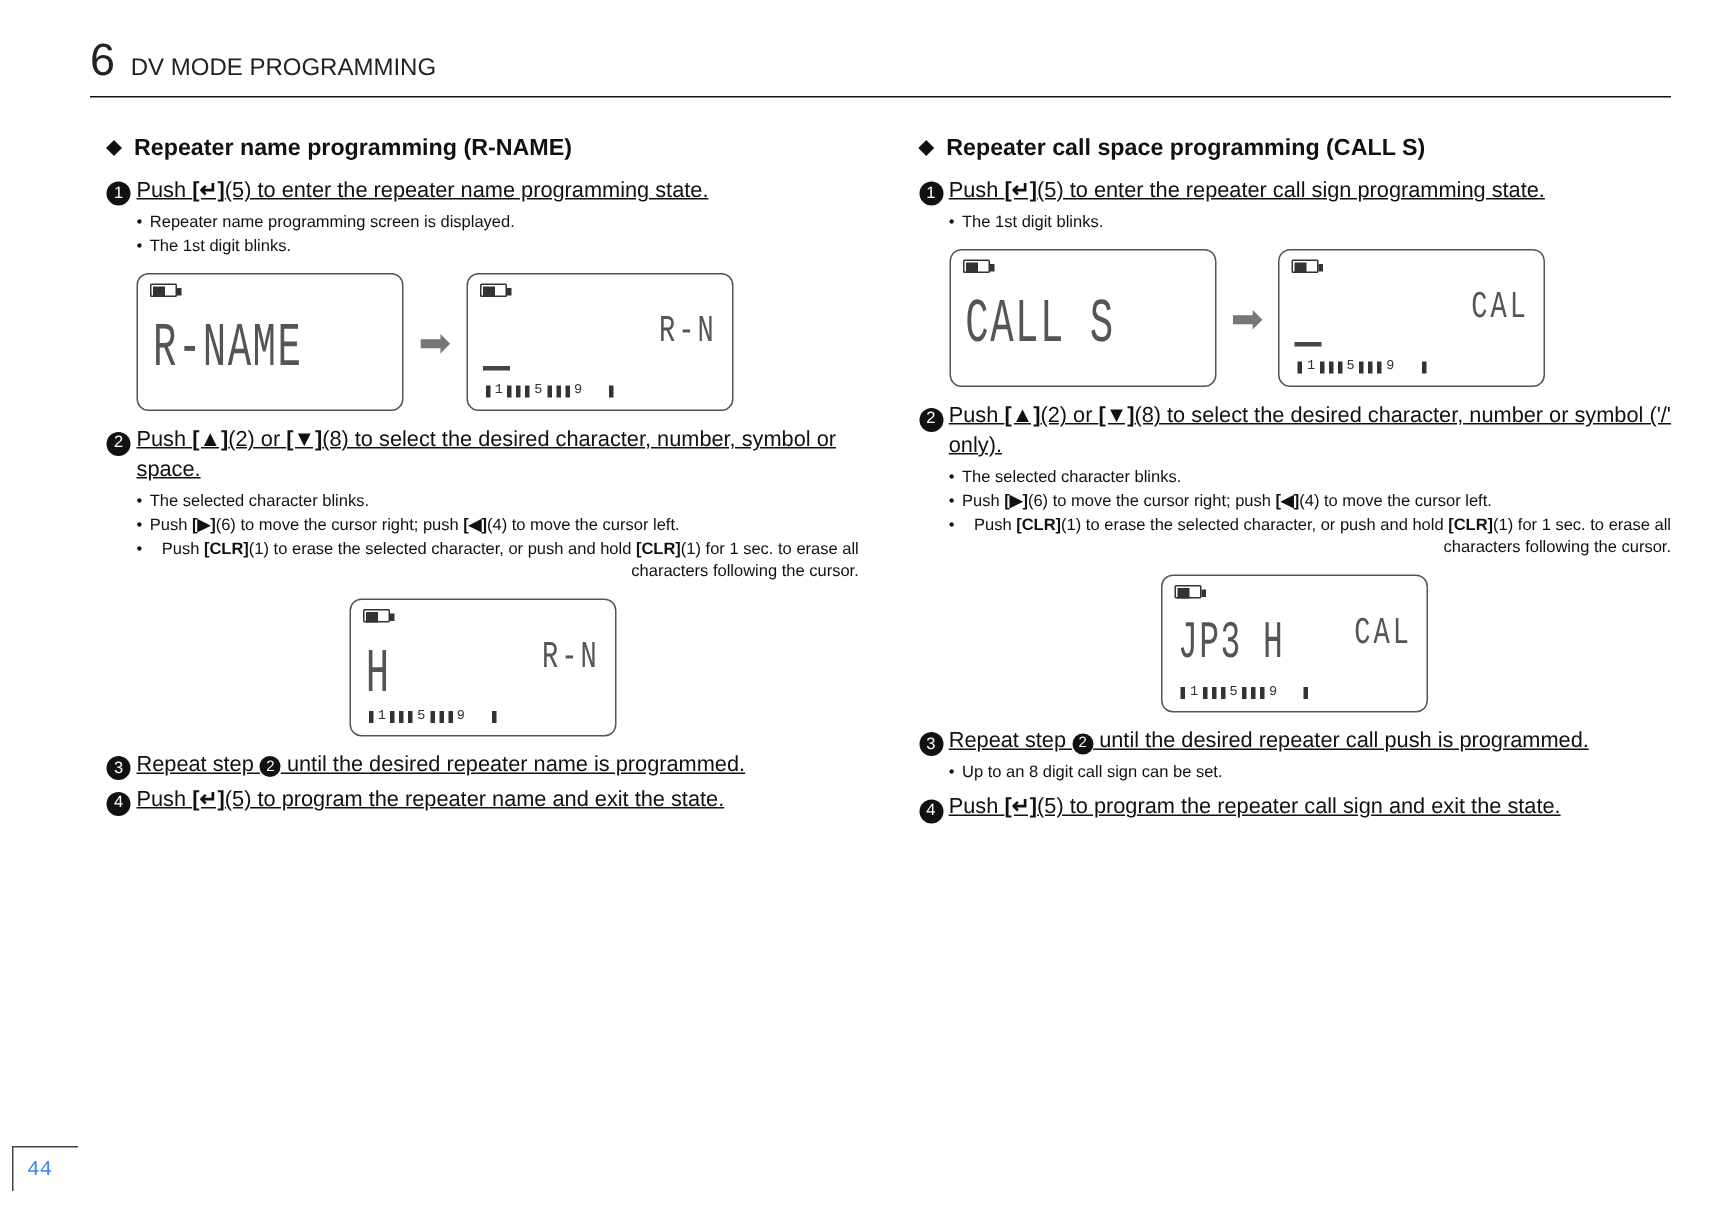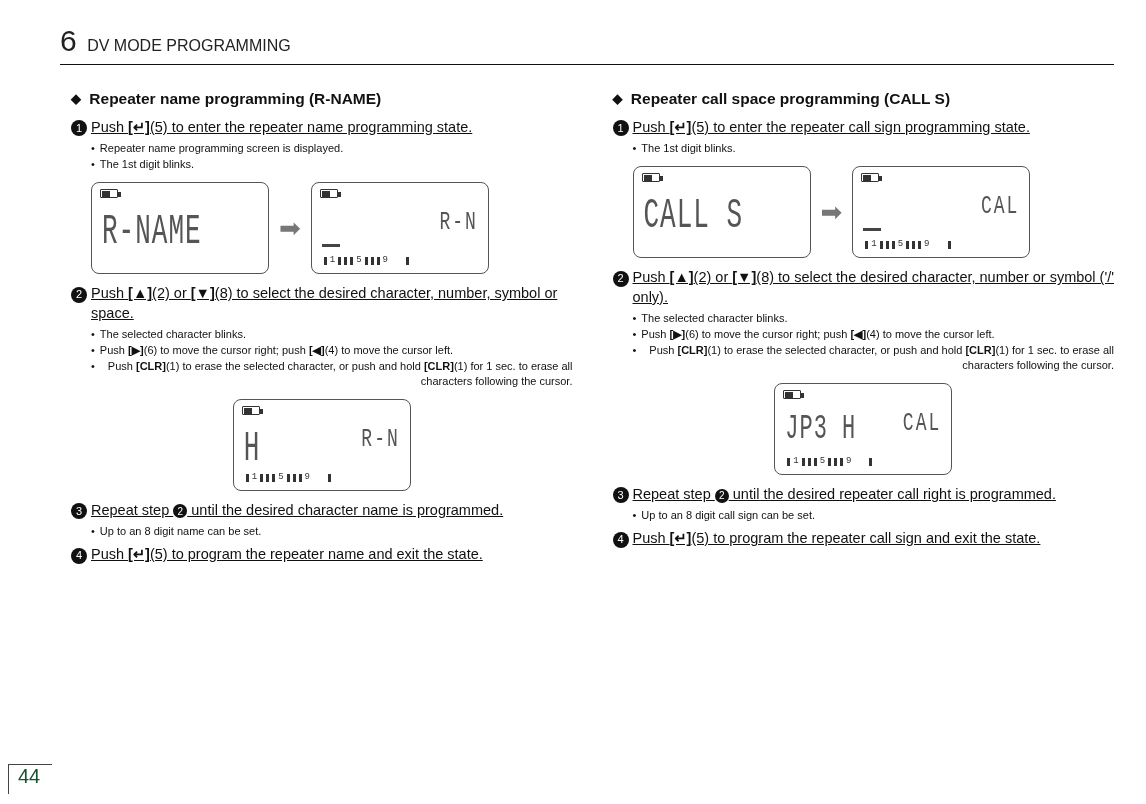--- a/index.html
+++ b/index.html
@@ -207,22 +207,23 @@
   }
   .arrow {
     font-size: 26px;
     color: #777;
     align-self: center;
   }
   .pgnum {
     position: absolute;
     left: 18px;
     bottom: 16px;
-    font-size: 20px;
-    color: #14532d;
+    font-size: 14px;
+    color: #3b82f6;
+    font-family: Liberation Mono, monospace;
   }
   .pgbox {
     position: absolute;
     left: 8px;
     bottom: 10px;
     width: 44px;
     height: 30px;
     border: 1px solid #444;
     border-right: none;
     border-bottom: none;
@@ -329,27 +330,22 @@
           <div class="ticks">
               <span></span>
             </div>
         </div>
       </div>
     </div>
 
     <div class="step">
       <div class="num"><span class="circled">3</span></div>
       <div class="body">
-        <span>Repeat step </span><span class="circled" style="display:inline-flex;width:14px;height:14px;background:#111;color:#fff;border-radius:50%;font-size:10px;align-items:center;justify-content:center;">2</span><span> until the desired character name is programmed.</span>
-      </div>
-    </div>
-    <div class="bullets">
-      <div class="bul">
-          <span>Up to an 8 digit name can be set.</span>
-        </div>
+        <span>Repeat step </span><span class="circled" style="display:inline-flex;width:14px;height:14px;background:#111;color:#fff;border-radius:50%;font-size:10px;align-items:center;justify-content:center;">2</span><span> until the desired repeater name is programmed.</span>
+      </div>
     </div>
 
     <div class="step">
       <div class="num"><span class="circled">4</span></div>
       <div class="body">
         <span>Push </span><span class="key">[↵]</span><span>(5) to program the repeater name and exit the state.</span>
       </div>
     </div>
   </div>
 
@@ -440,21 +436,21 @@
           <div class="ticks">
               <span></span>
             </div>
         </div>
       </div>
     </div>
 
     <div class="step">
       <div class="num"><span class="circled">3</span></div>
       <div class="body">
-        <span>Repeat step </span><span class="circled" style="display:inline-flex;width:14px;height:14px;background:#111;color:#fff;border-radius:50%;font-size:10px;align-items:center;justify-content:center;">2</span><span> until the desired repeater call right is programmed.</span>
+        <span>Repeat step </span><span class="circled" style="display:inline-flex;width:14px;height:14px;background:#111;color:#fff;border-radius:50%;font-size:10px;align-items:center;justify-content:center;">2</span><span> until the desired repeater call push is programmed.</span>
       </div>
     </div>
     <div class="bullets">
       <div class="bul">
           <span>Up to an 8 digit call sign can be set.</span>
         </div>
     </div>
 
     <div class="step">
       <div class="num"><span class="circled">4</span></div>

